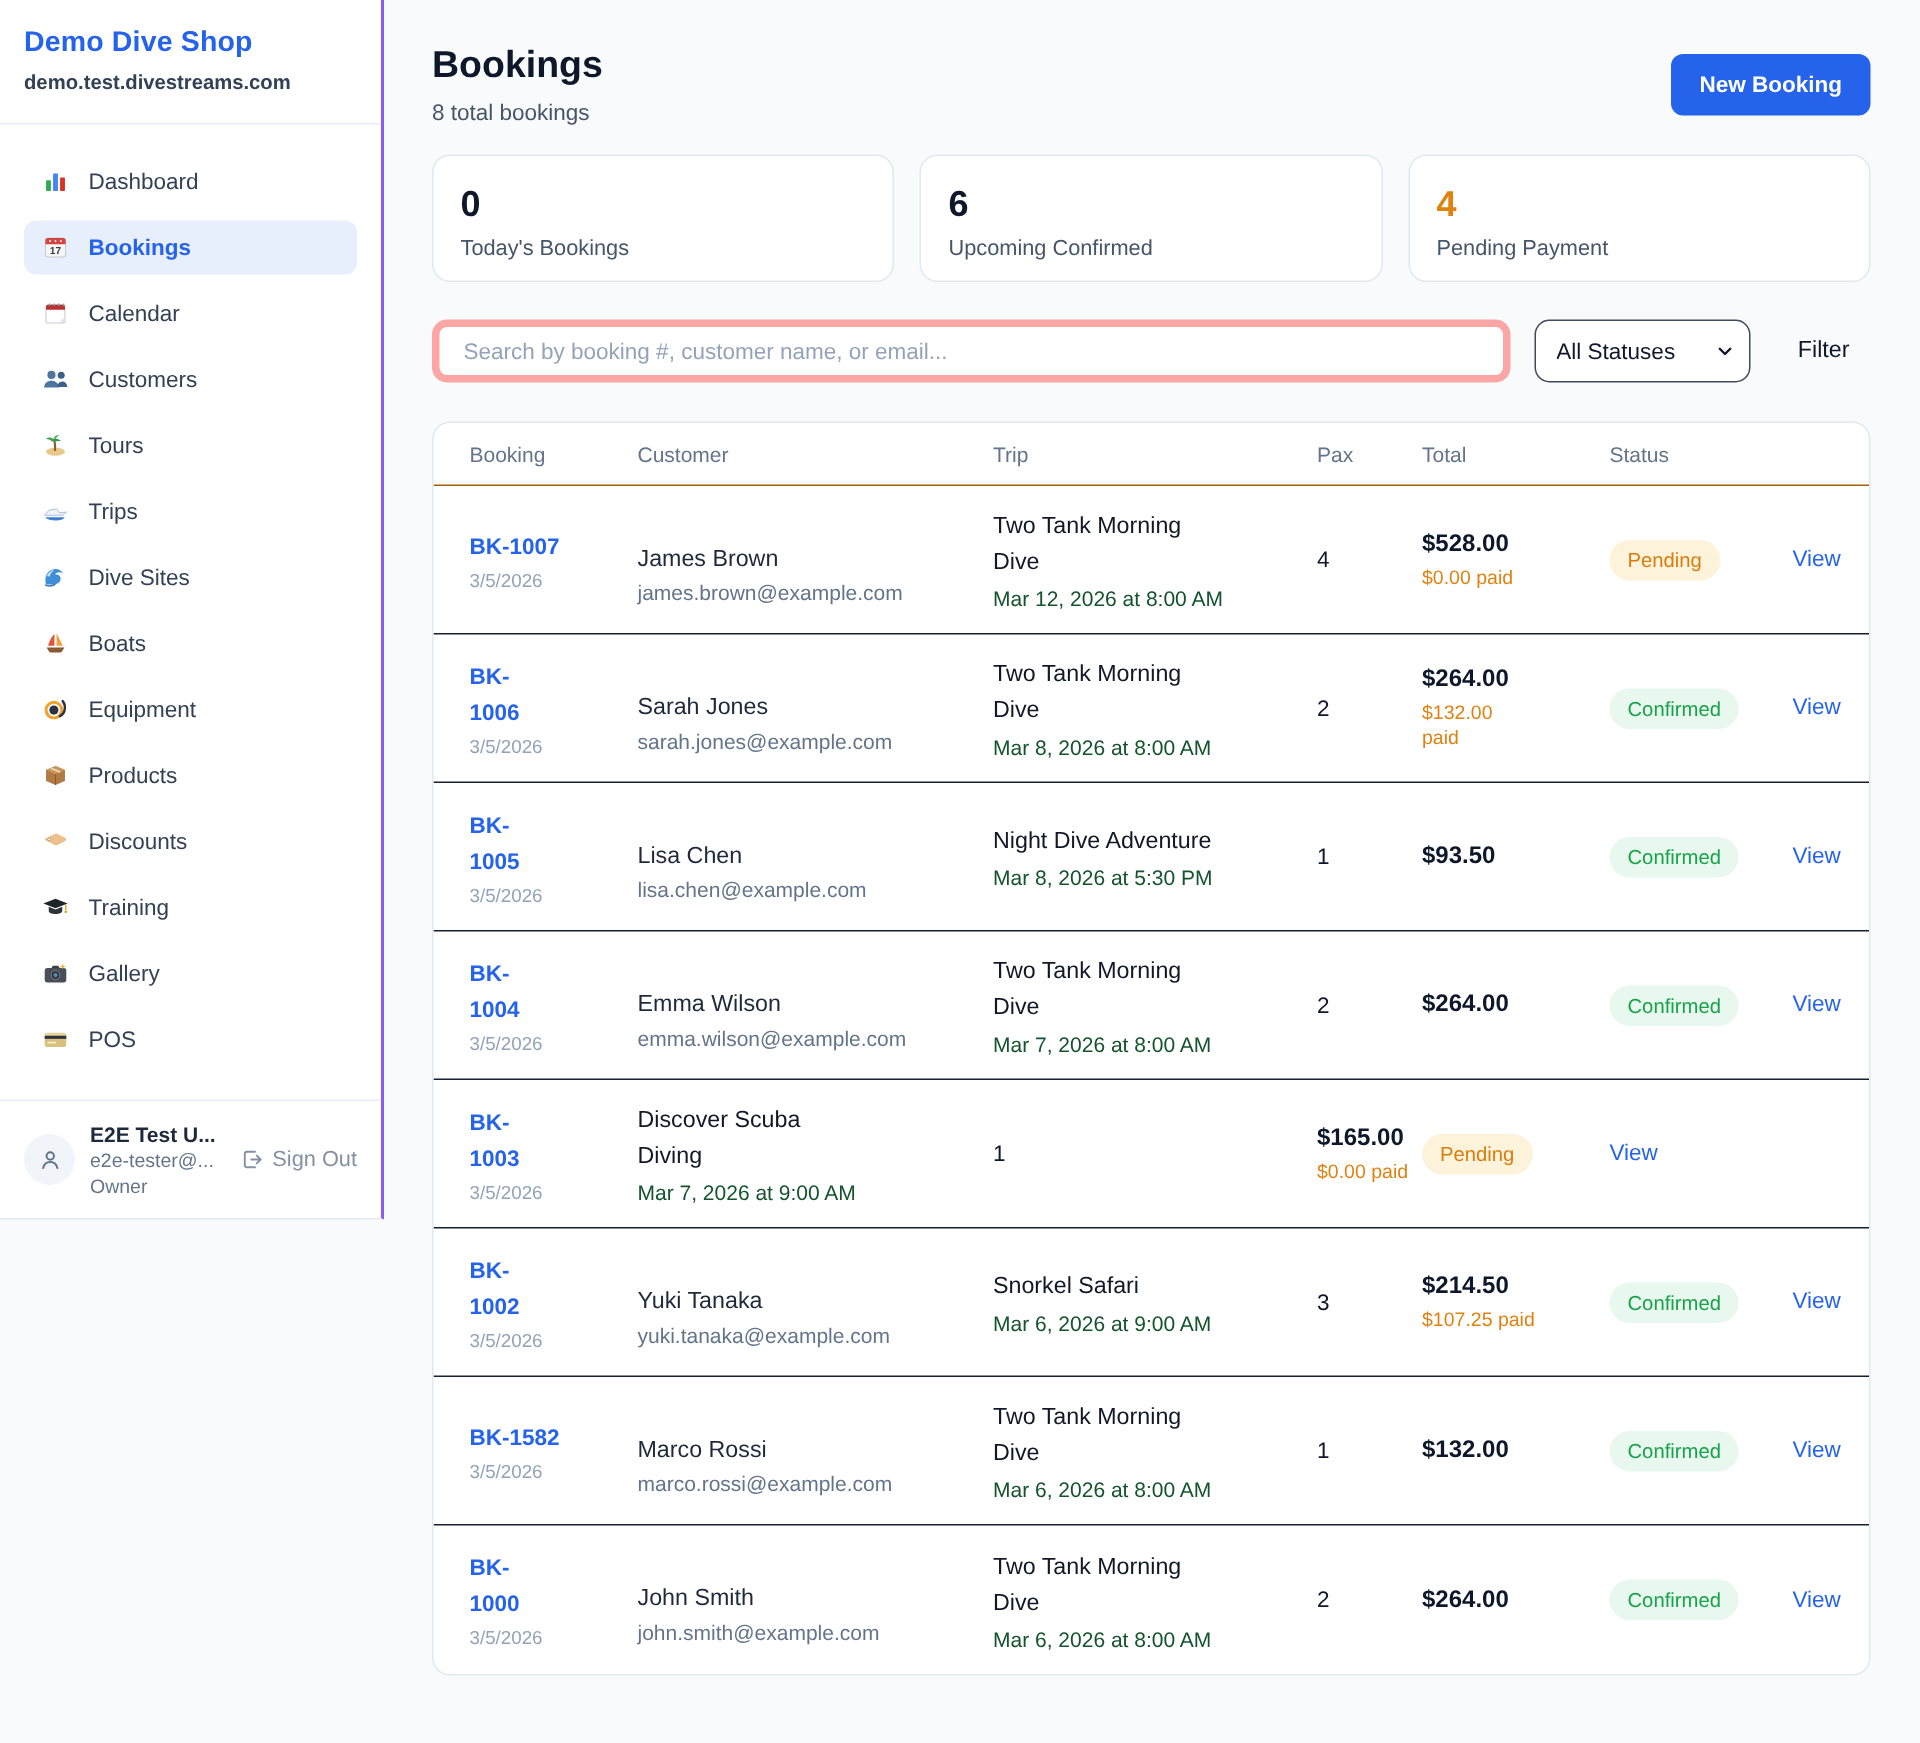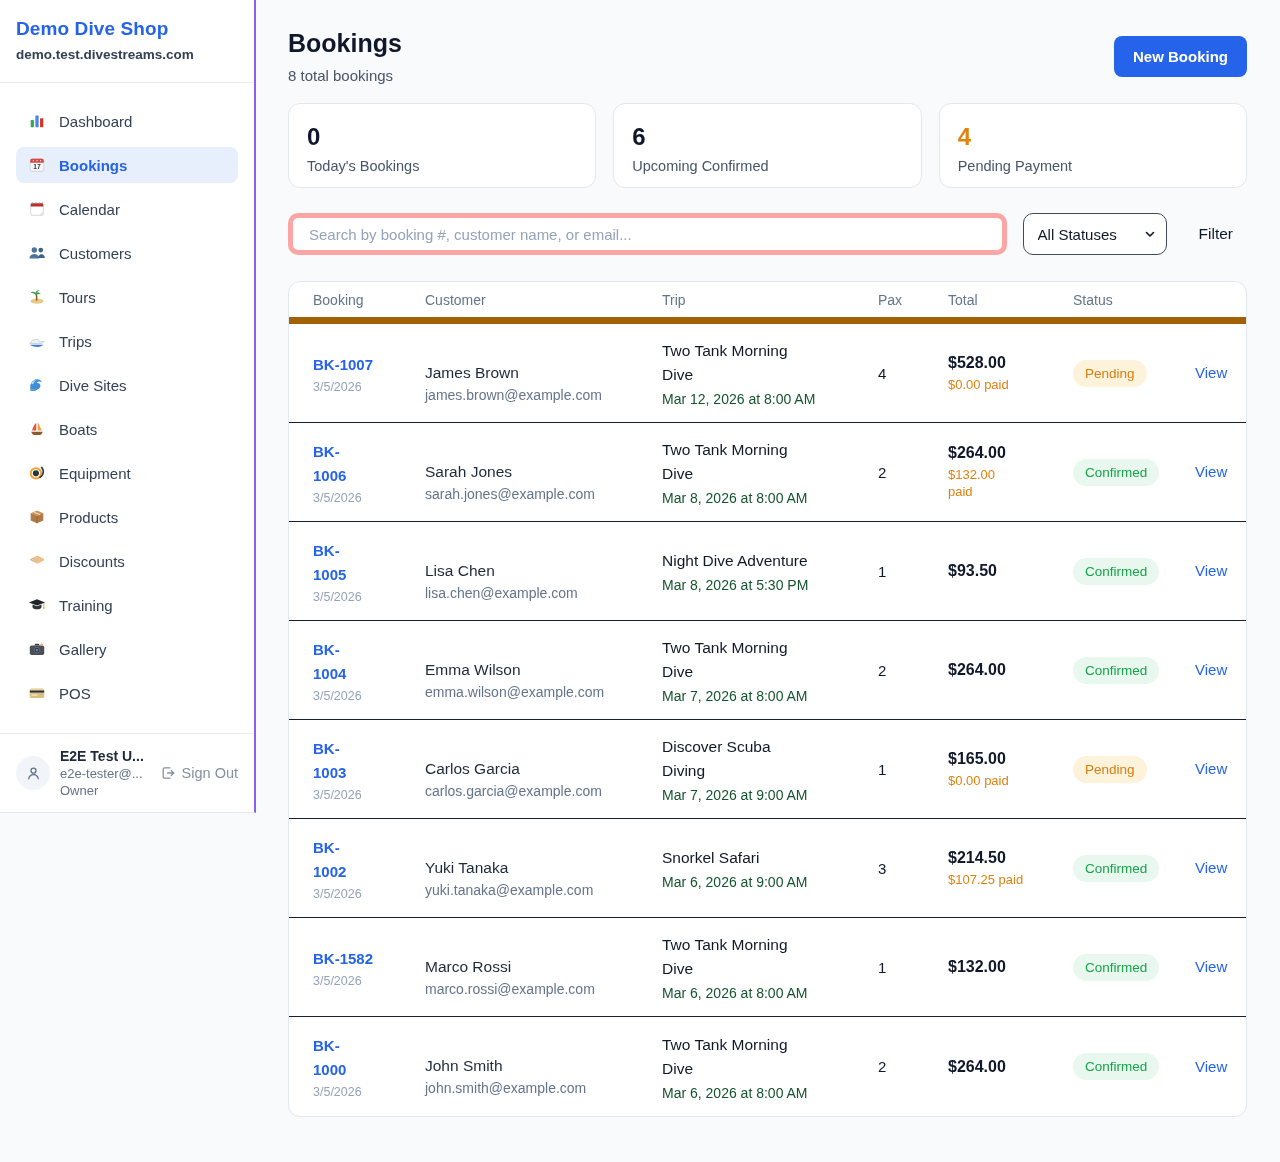--- a/index.html
+++ b/index.html
@@ -81,21 +81,21 @@
   }
   
   .table-card {
     margin-top:26px; background:#fff; border:1px solid #e2e8f0; border-radius:12px;
     overflow:hidden;
   }
   .t-head, .t-row {
     display:grid; grid-template-columns:112px 237px 216px 70px 125px 122px 1fr;
     padding:0 24px; align-items:center;
   }
-  .t-head { height:42px; border-bottom:7px solid #a16207; }
+  .t-head { height:42px; border-bottom:1px solid #a16207; }
   .t-head .th { font-size:14px; color:#64748b; font-weight:500; }
   .t-row { min-height:99px; padding-top:14px; padding-bottom:14px; border-bottom:1px solid #16202e; }
   .t-row:last-child { border-bottom:none; }
   .bk-id { color:#2563eb; font-size:15px; font-weight:600; line-height:24px; white-space:pre-line; cursor:pointer; }
   .bk-date { margin-top:3px; font-size:12.5px; color:#94a3b8; }
   .cust-name { font-size:15.5px; color:#1e293b;margin-top:20px; }
   .cust-email { margin-top:5px; font-size:14px; color:#64748b; }
   .trip-name { font-size:15.5px; font-weight:400; color:#111827; line-height:24px; white-space:pre-line; }
   .trip-when { margin-top:4px; font-size:14px; color:#14532d; }
   .pax { font-size:15px; color:#0f172a; }
@@ -446,24 +446,20 @@
       <span class="view-link">View</span>
     </div>
   </div>
         <div class="t-row">
     <div>
       <div class="bk-id">BK-
 1003</div>
       <div class="bk-date">3/5/2026</div>
     </div>
     <div>
-      <div class="cust-name">Carlos Garcia</div>
-      <div class="cust-email">carlos.garcia@example.com</div>
-    </div>
-    <div>
       <div class="trip-name">Discover Scuba
 Diving</div>
       <div class="trip-when">Mar 7, 2026 at 9:00 AM</div>
     </div>
     <div class="pax">1</div>
     <div>
       <div class="total-amt">$165.00</div>
       <div class="total-paid">$0.00 paid</div>
     </div>
     <div>

